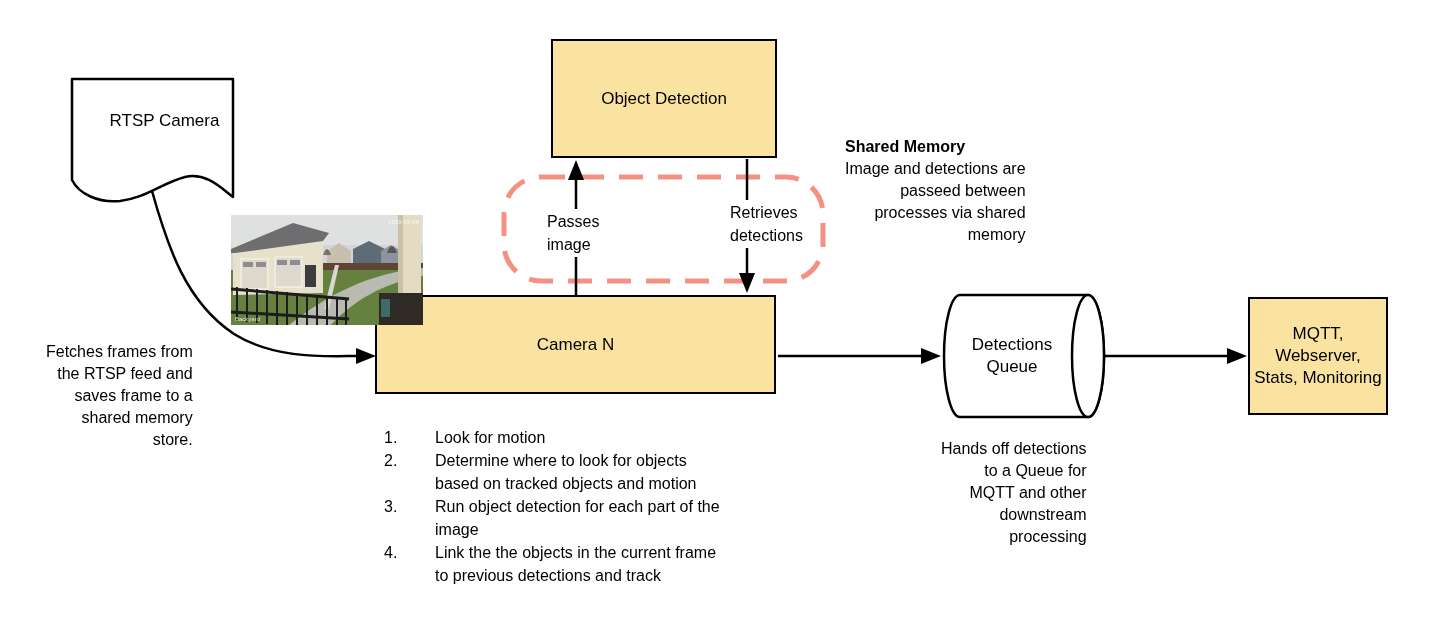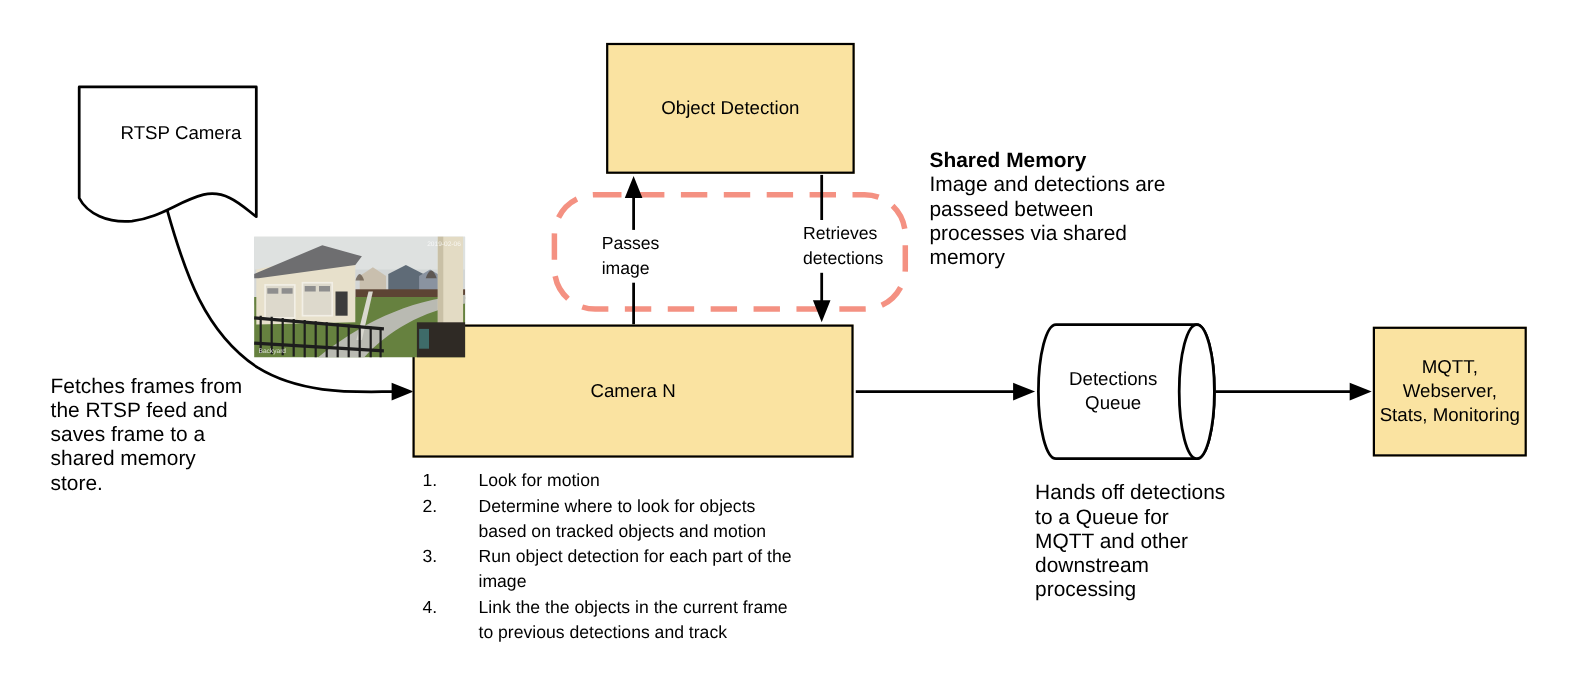--- a/index.html
+++ b/index.html
@@ -8,21 +8,21 @@
     font-family:"Liberation Sans","DejaVu Sans",sans-serif;color:#000;
   }
   #shapes{position:absolute;left:0;top:0;width:1448px;height:625px;}
   .node{
     position:absolute;display:flex;align-items:center;justify-content:center;
     background:#FAE3A1;border:2px solid #000;box-sizing:border-box;text-align:center;
     font-size:17px;line-height:22px;
   }
   .node .subtitle{font-style:italic;}
   .plain-label{
-    position:absolute;font-size:19px;line-height:22px;white-space:pre-line;
+    position:absolute;font-size:16px;line-height:22px;white-space:pre-line;text-align:right;
   }
   .arrow-label{
     position:absolute;font-size:16px;line-height:23px;white-space:pre-line;
     background:#ffffff;padding:1px 3px;text-align:left;
   }
   .queue-label{
     position:absolute;left:948px;top:295px;width:128px;height:122px;
     display:flex;align-items:center;justify-content:center;text-align:center;
     font-size:17px;line-height:22px;white-space:pre-line;
   }
@@ -67,21 +67,21 @@
     <line x1="1105" y1="356" x2="1230" y2="356" stroke="#000" stroke-width="2.5"></line>
     <polygon points="1247,356 1227,348 1227,364" fill="#000"></polygon>
   </svg>
 
   <div class="plain-label" style="left:72px;top:110px;width:161px;text-align:center;font-size:17px;padding-left:12px;">RTSP Camera</div>
 
   <div class="node" style="left:551px;top:39px;width:226px;height:119px;">
     <div>Object Detection</div>
   </div>
 
-  <div class="node" style="left:375px;top:295px;width:401px;height:121px;">
+  <div class="node" style="left:375px;top:295px;width:401px;height:99px;">
     <div>Camera N</div>
   </div>
 
   <div class="node" style="left:1248px;top:297px;width:140px;height:118px;white-space:pre-line;">
     <div>MQTT, Webserver,
 Stats, Monitoring</div>
   </div>
 
   <div class="queue-label">Detections
 Queue</div>

